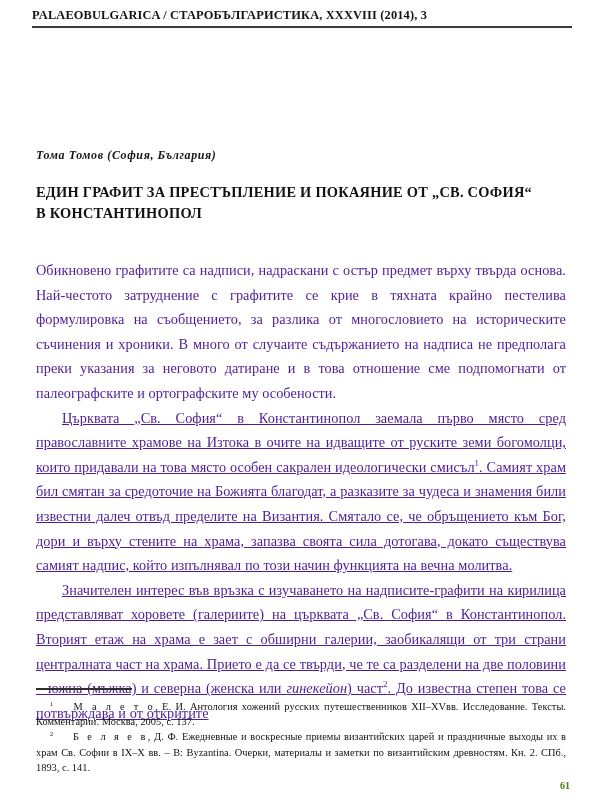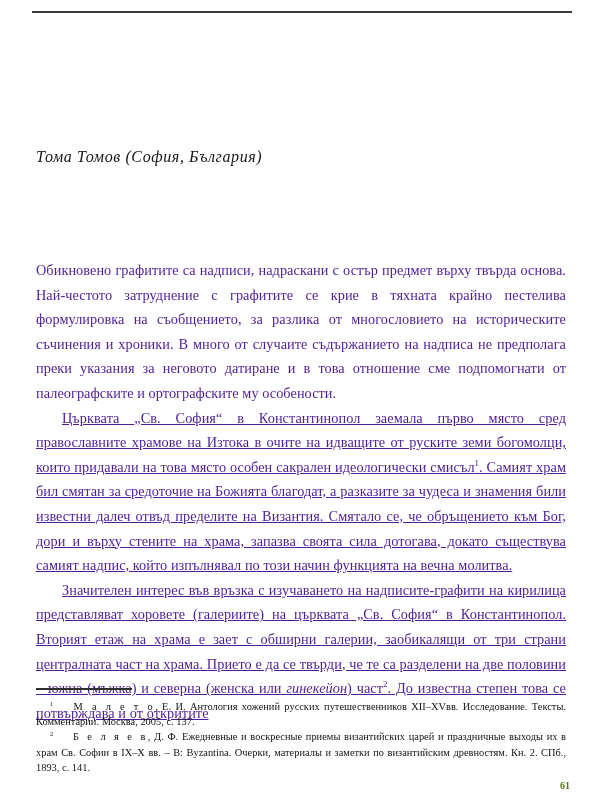--- a/index.html
+++ b/index.html
@@ -42,23 +42,23 @@
     height: 2px;
     background: #3b3b3b;
     width: 100%;
   }
 
   
   .author {
     position: absolute;
     left: 36px;
     top: 148px;
-    font-size: 16px;
+    font-size: 12px;
     font-style: italic;
-    font-weight: normal;
+    font-weight: bold;
     letter-spacing: 0.6px;
     color: #161616;
   }
 
   
   .title {
     position: absolute;
     left: 36px;
     top: 182px;
     width: 530px;
@@ -139,25 +139,30 @@
     font-weight: bold;
     color: #4d7c0f;
   }
 </style>
 </head>
 <body>
 
 <div class="page">
 
   <div class="runninghead-wrap">
+    <div class="runninghead">PALAEOBULGARICA / СТАРОБЪЛГАРИСТИКА, XXXVIII (2014), 3</div>
     <div class="head-rule"></div>
   </div>
 
   <div class="author">Тома Томов (София, България)</div>
 
+  <div class="title">
+    <span>ЕДИН ГРАФИТ ЗА ПРЕСТЪПЛЕНИЕ И ПОКАЯНИЕ ОТ „СВ. СОФИЯ“</span><br>
+    <span>В КОНСТАНТИНОПОЛ</span>
+  </div>
 
   <div class="body">
 
     <p>Обикновено графитите са надписи, надраскани с остър предмет върху твърда основа. Най-честото затруднение с графитите се крие в тяхната крайно пестелива формулировка на съобщението, за разлика от многословието на историческите съчинения и хроники. В много от случаите съдържанието на надписа не предполага преки указания за неговото датиране и в това отношение сме подпомогнати от палеографските и ортографските му особености.</p>
 
     <p class="indent"><span>Църквата „Св. София“ в Константинопол заемала първо място сред православните храмове на Изтока в очите на идващите от руските земи богомолци, които придавали на това място особен сакрален идеологически смисъл</span><sup>1</sup><span>. Самият храм бил смятан за средоточие на Божията благодат, а разказите за чудеса и знамения били известни далеч отвъд пределите на Византия. Смятало се, че обръщението към Бог, дори и върху стените на храма, запазва своята сила дотогава, докато съществува самият надпис, който изпълнявал по този начин функцията на вечна молитва.</span></p>
 
     <p class="indent"><span>Значителен интерес във връзка с изучаването на надписите-графити на кирилица представляват хоровете (галериите) на църквата „Св. София“ в Константинопол. Вторият етаж на храма е зает с обширни галерии, заобикалящи от три страни централната част на храма. Прието е да се твърди, че те са разделени на две половини – южна (мъжка) и северна (женска или </span><i>гинекейон</i><span>) част</span><sup>2</sup><span>. До известна степен това се потвърждава и от откритите</span></p>
 
   </div>

